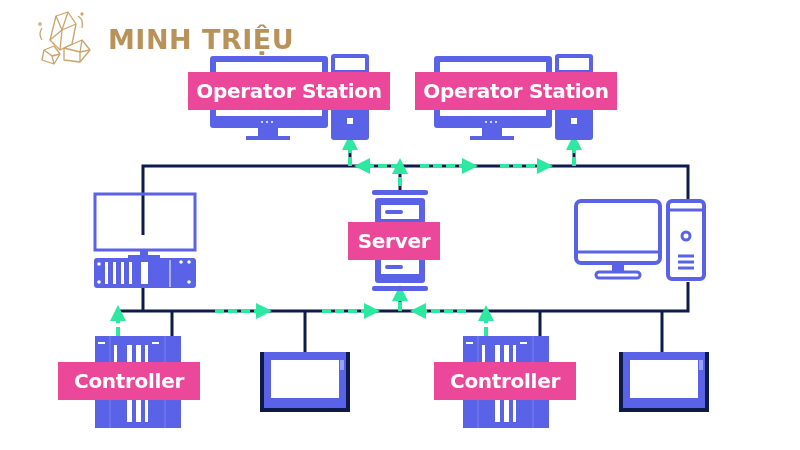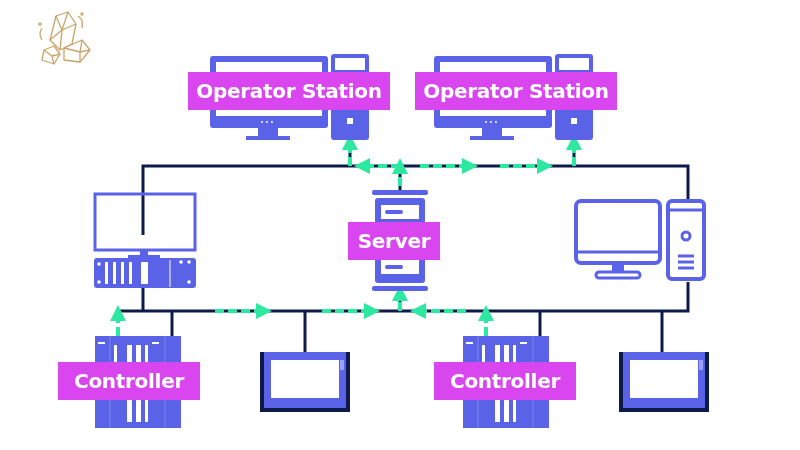--- a/index.html
+++ b/index.html
@@ -1,20 +1,20 @@
 <!DOCTYPE html>
 <html><head>
 <meta charset="utf-8">
 <style>
   html, body { margin: 0; padding: 0; background: #ffffff; }
   body { width: 800px; height: 450px; position: relative; overflow: hidden;
          font-family: "Liberation Sans", "DejaVu Sans", sans-serif; }
   #stage { position: absolute; left: 0; top: 0; width: 800px; height: 450px; }
   .label {
-    position: absolute; background: #d946ef; color: #ffffff;
+    position: absolute; background: #ec4899; color: #ffffff;
     font-family: "DejaVu Sans", "Liberation Sans", sans-serif;
     font-weight: bold; font-size: 20px; line-height: 38px; height: 38px;
     text-align: center; letter-spacing: -0.3px; white-space: nowrap;
   }
   .brand {
     position: absolute; left: 108px; top: 20px; height: 40px;
     font-family: "DejaVu Sans", "Liberation Sans", sans-serif;
     font-weight: bold; font-size: 27px; color: #b89258; letter-spacing: 0.5px;
     line-height: 40px; white-space: nowrap;
   }
@@ -41,20 +41,21 @@
       <polygon points="10,40 20,36 26,44 20,54 8,50"></polygon>
       <line x1="10" y1="40" x2="18" y2="46"></line>
         <line x1="26" y1="44" x2="18" y2="46"></line>
         <line x1="18" y1="46" x2="20" y2="54"></line>
       <path d="M44,6 q6,4 4,12"></path>
         <path d="M8,18 q-4,6 0,12"></path>
       <circle cx="6" cy="14" r="1.2"></circle>
         <circle cx="48" cy="4" r="1"></circle>
     </g>
   </svg>
+  <div class="brand">MINH TRIỆU</div>
 
   <svg id="net" width="800" height="450" style="position:absolute;left:0;top:0;">
     <defs>
       <marker id="ah" viewBox="0 0 10 10" refX="5" refY="5" markerWidth="4" markerHeight="4" orient="auto-start-reverse">
         <path d="M0,0 L10,5 L0,10 z" fill="#2de8a0"></path>
       </marker>
     </defs>
 
     <g stroke="#0e1a4a" stroke-width="3" fill="none">
       <polyline points="143,235 143,166 688,166 688,200"></polyline>

